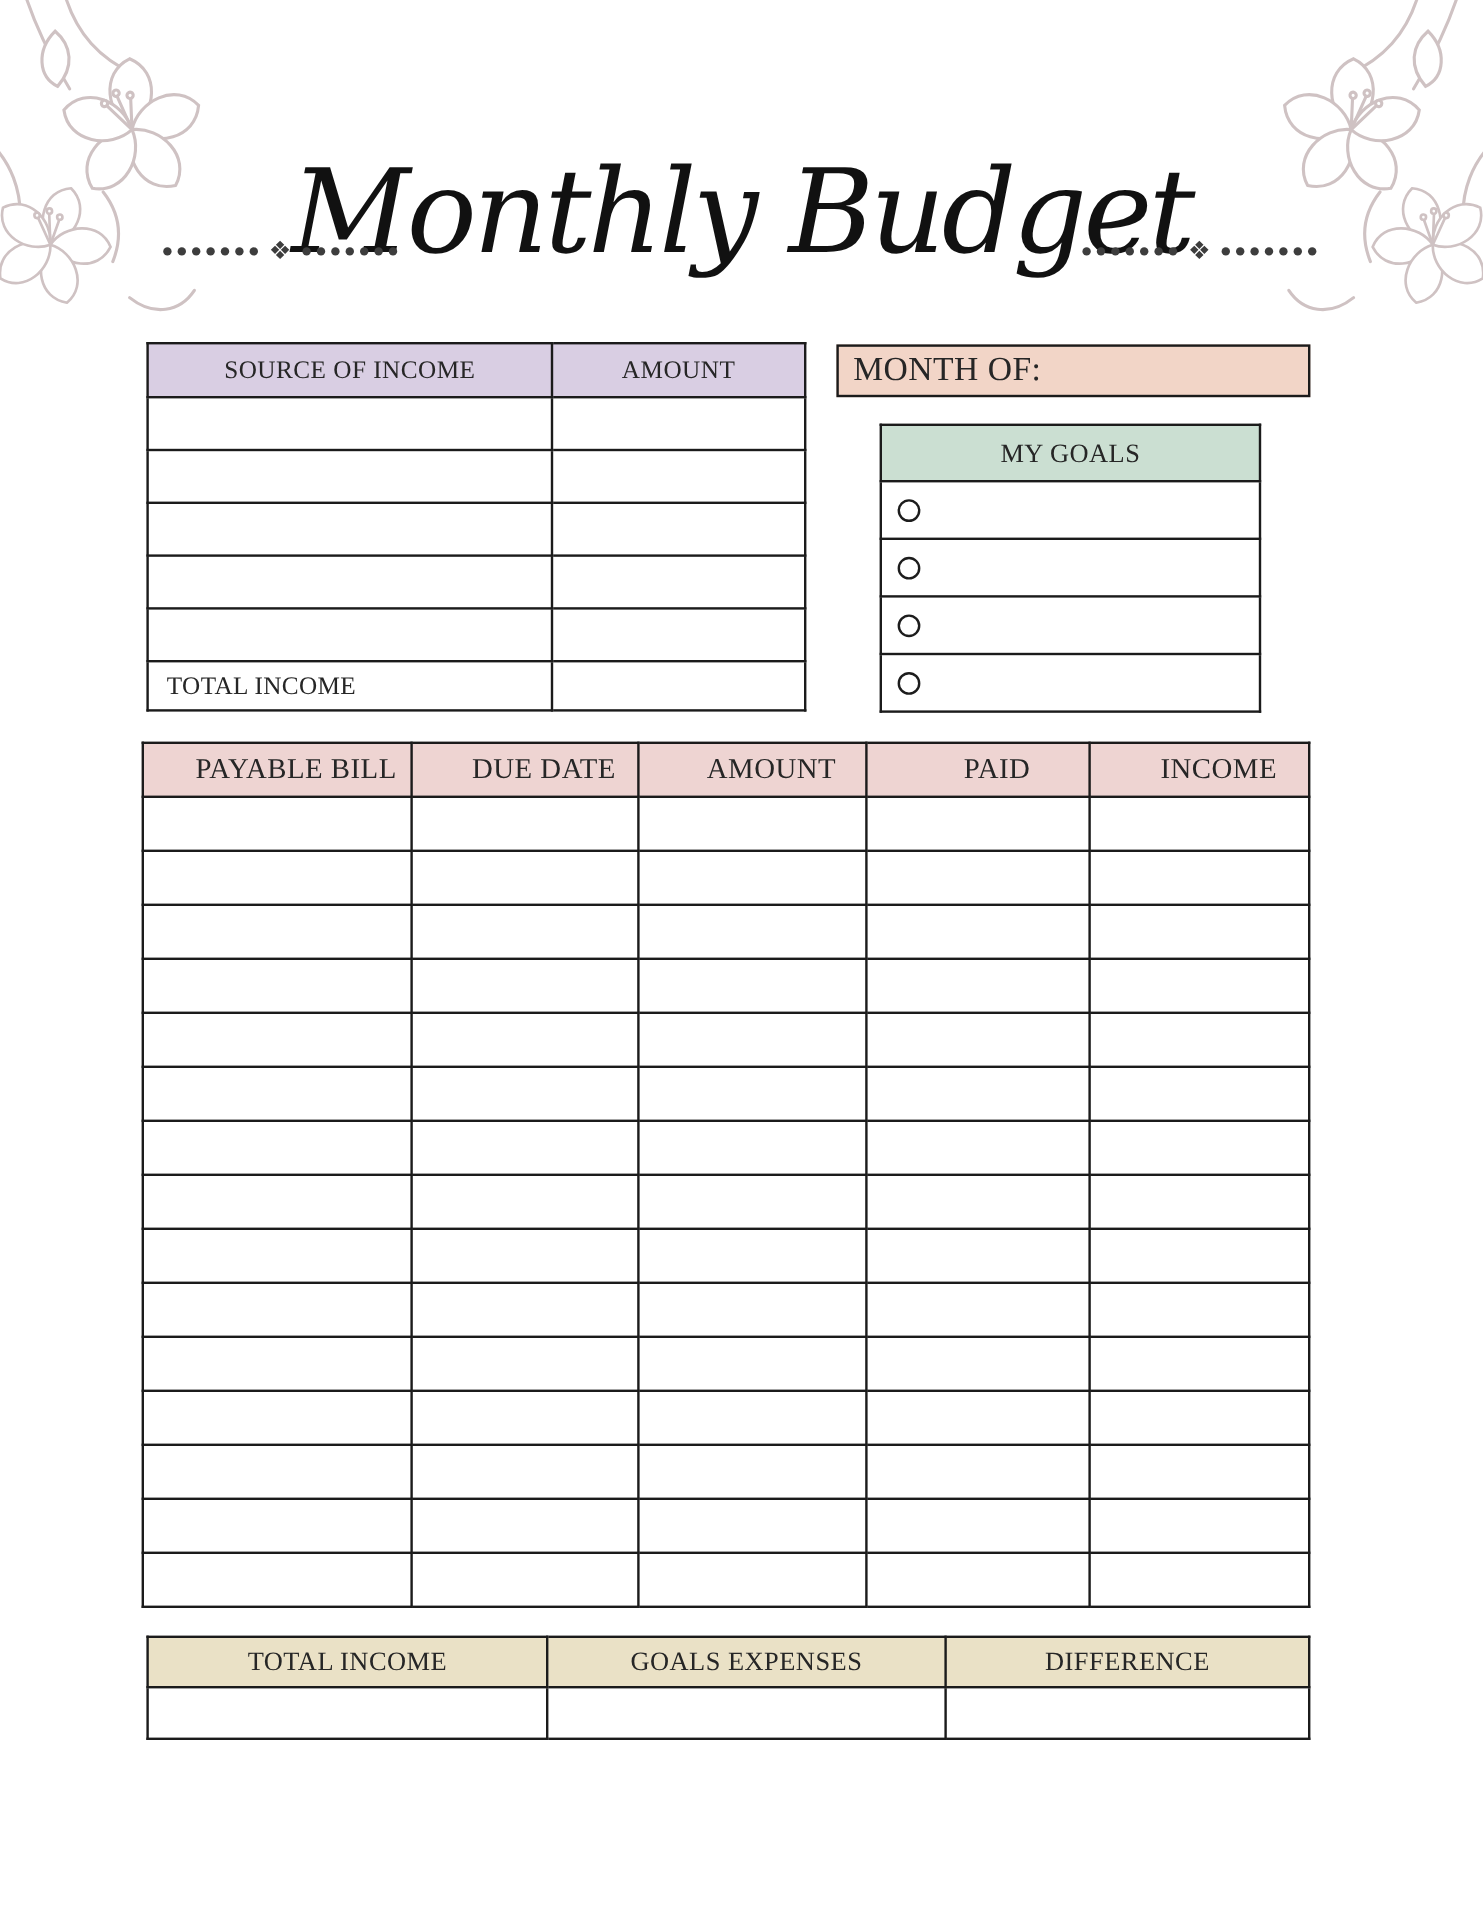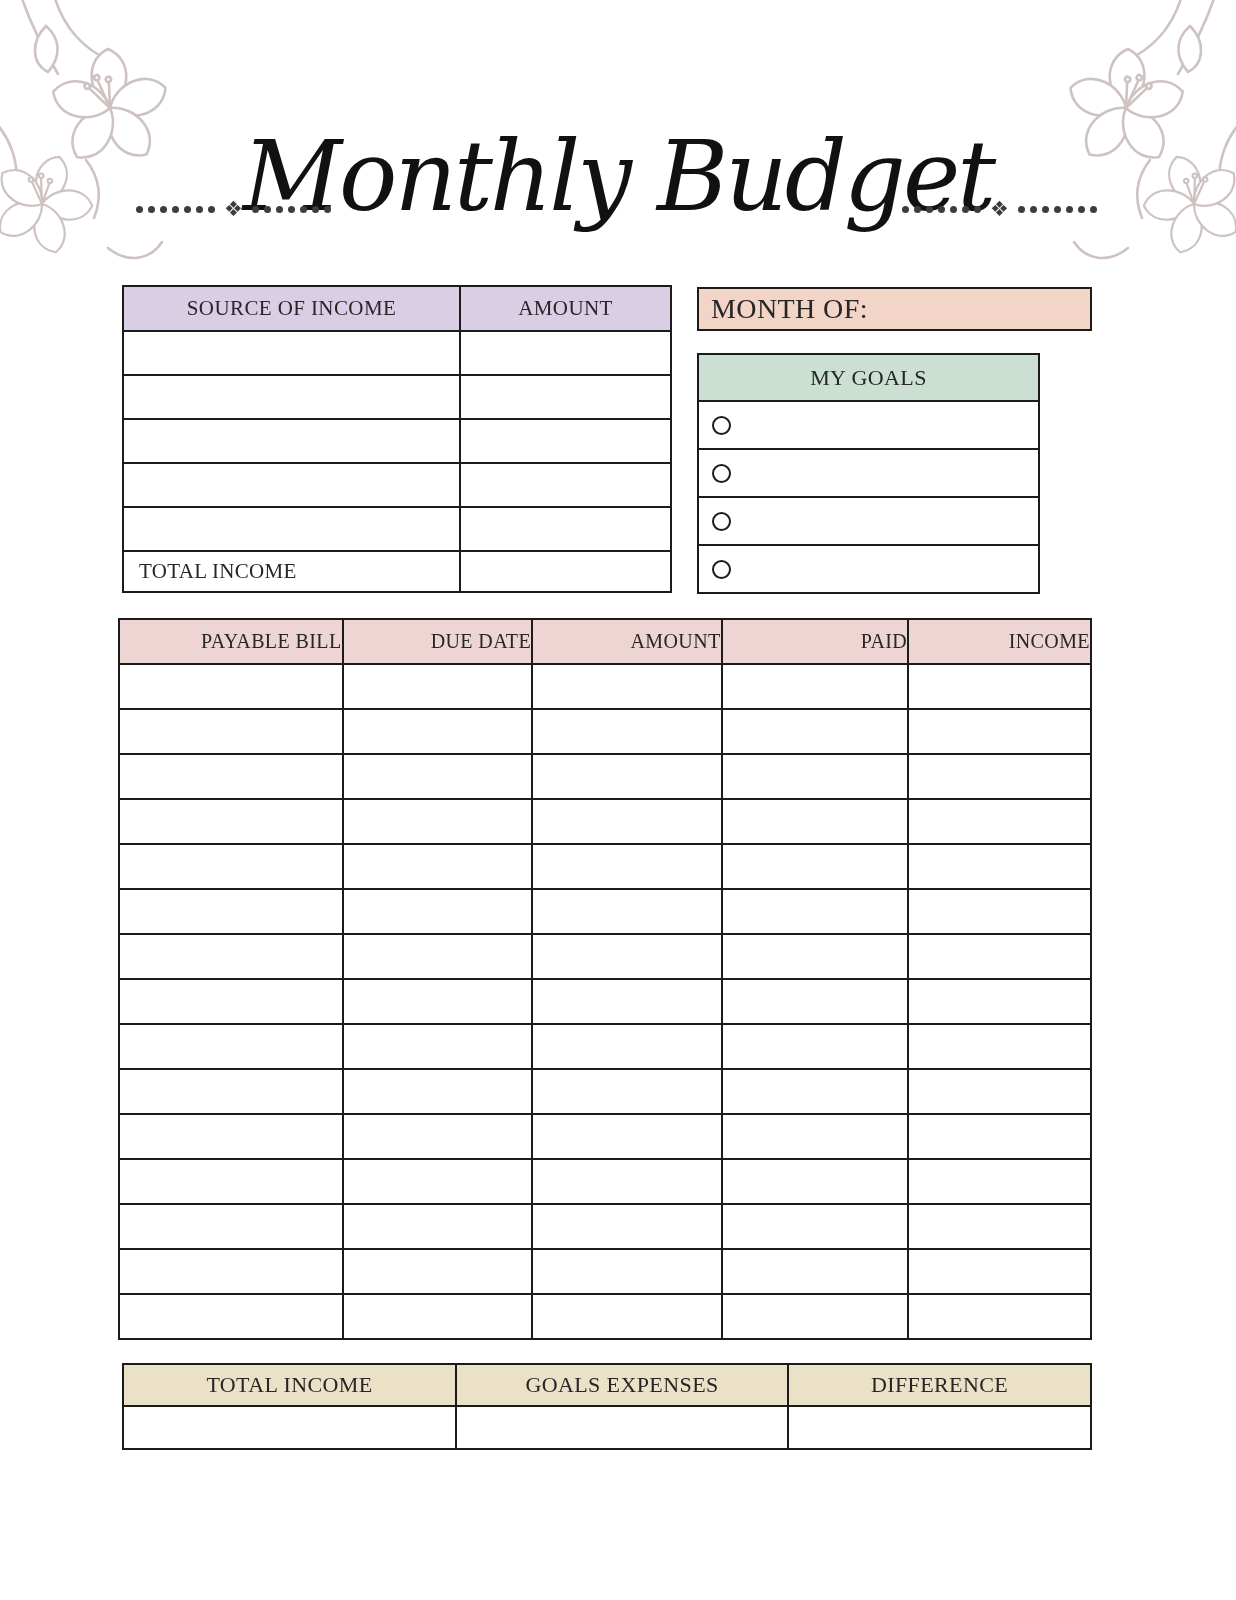--- a/index.html
+++ b/index.html
@@ -55,37 +55,37 @@
   .total-label{font-size:21px;text-align:left;padding-left:15px;letter-spacing:.3px;}
   
   .month-box{
     position:absolute;left:697px;top:287px;width:395px;height:44px;
     box-sizing:border-box;border:2px solid var(--border);
     background:var(--month-bg);
     display:flex;align-items:center;
     font-size:28px;letter-spacing:.4px;padding-left:12px;
   }
   
-  .goals-table{position:absolute;left:697px;top:353px;width:343px;}
+  .goals-table{position:absolute;left:733px;top:353px;width:318px;}
   .goals-table th{
     height:45px;background:var(--goals-bg);
     font-size:22px;letter-spacing:.4px;text-align:center;
   }
   .goals-table td{height:46px;}
   .goal-cell{display:flex;align-items:center;}
   .goal-bullet{
     width:19px;height:19px;border:2px solid #1c1c1c;border-radius:50%;
     margin-left:13px;flex:0 0 auto;box-sizing:border-box;background:#fff;
   }
   .goal-text{font-size:18px;margin-left:10px;}
   
   .bills-table{position:absolute;left:118px;top:618px;width:974px;}
   .bills-table th{
     height:43px;background:var(--bills-header-bg);
-    font-size:20px;letter-spacing:.4px;text-align:right;padding-left:32px;
+    font-size:24px;letter-spacing:.4px;text-align:center;padding-left:32px;
   }
   .bills-table td{height:43px;}
   
   .summary-table{position:absolute;left:122px;top:1363px;width:970px;}
   .summary-table th{
     height:40px;background:var(--summary-bg);
     font-size:22px;letter-spacing:.4px;text-align:center;
   }
   .summary-table td{height:41px;}
 </style>

